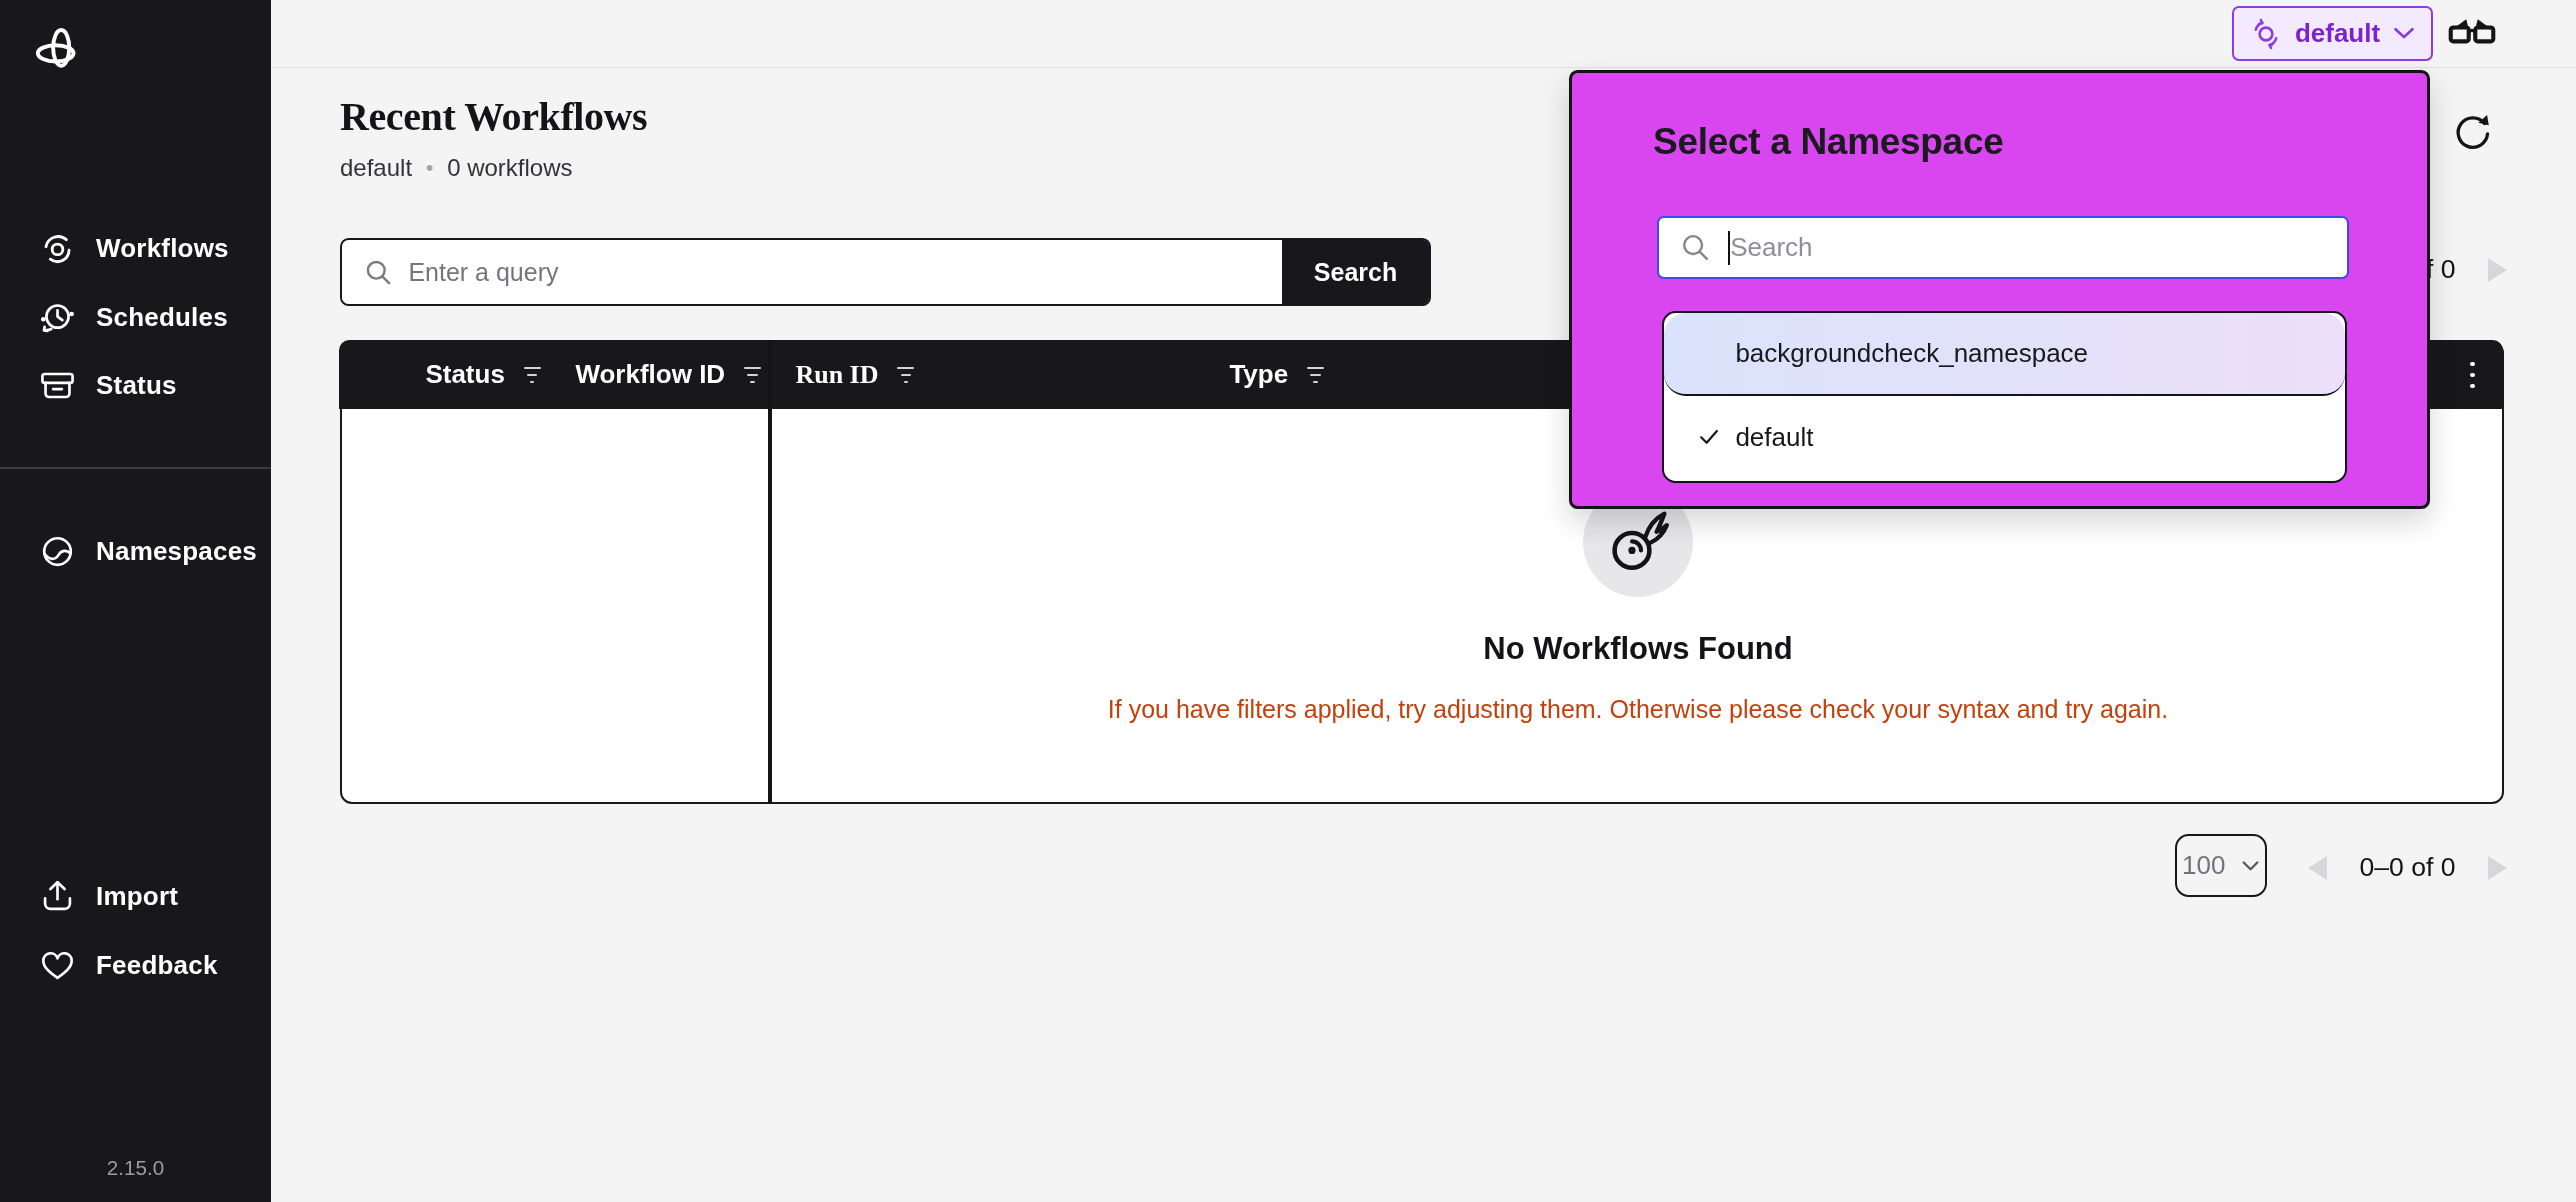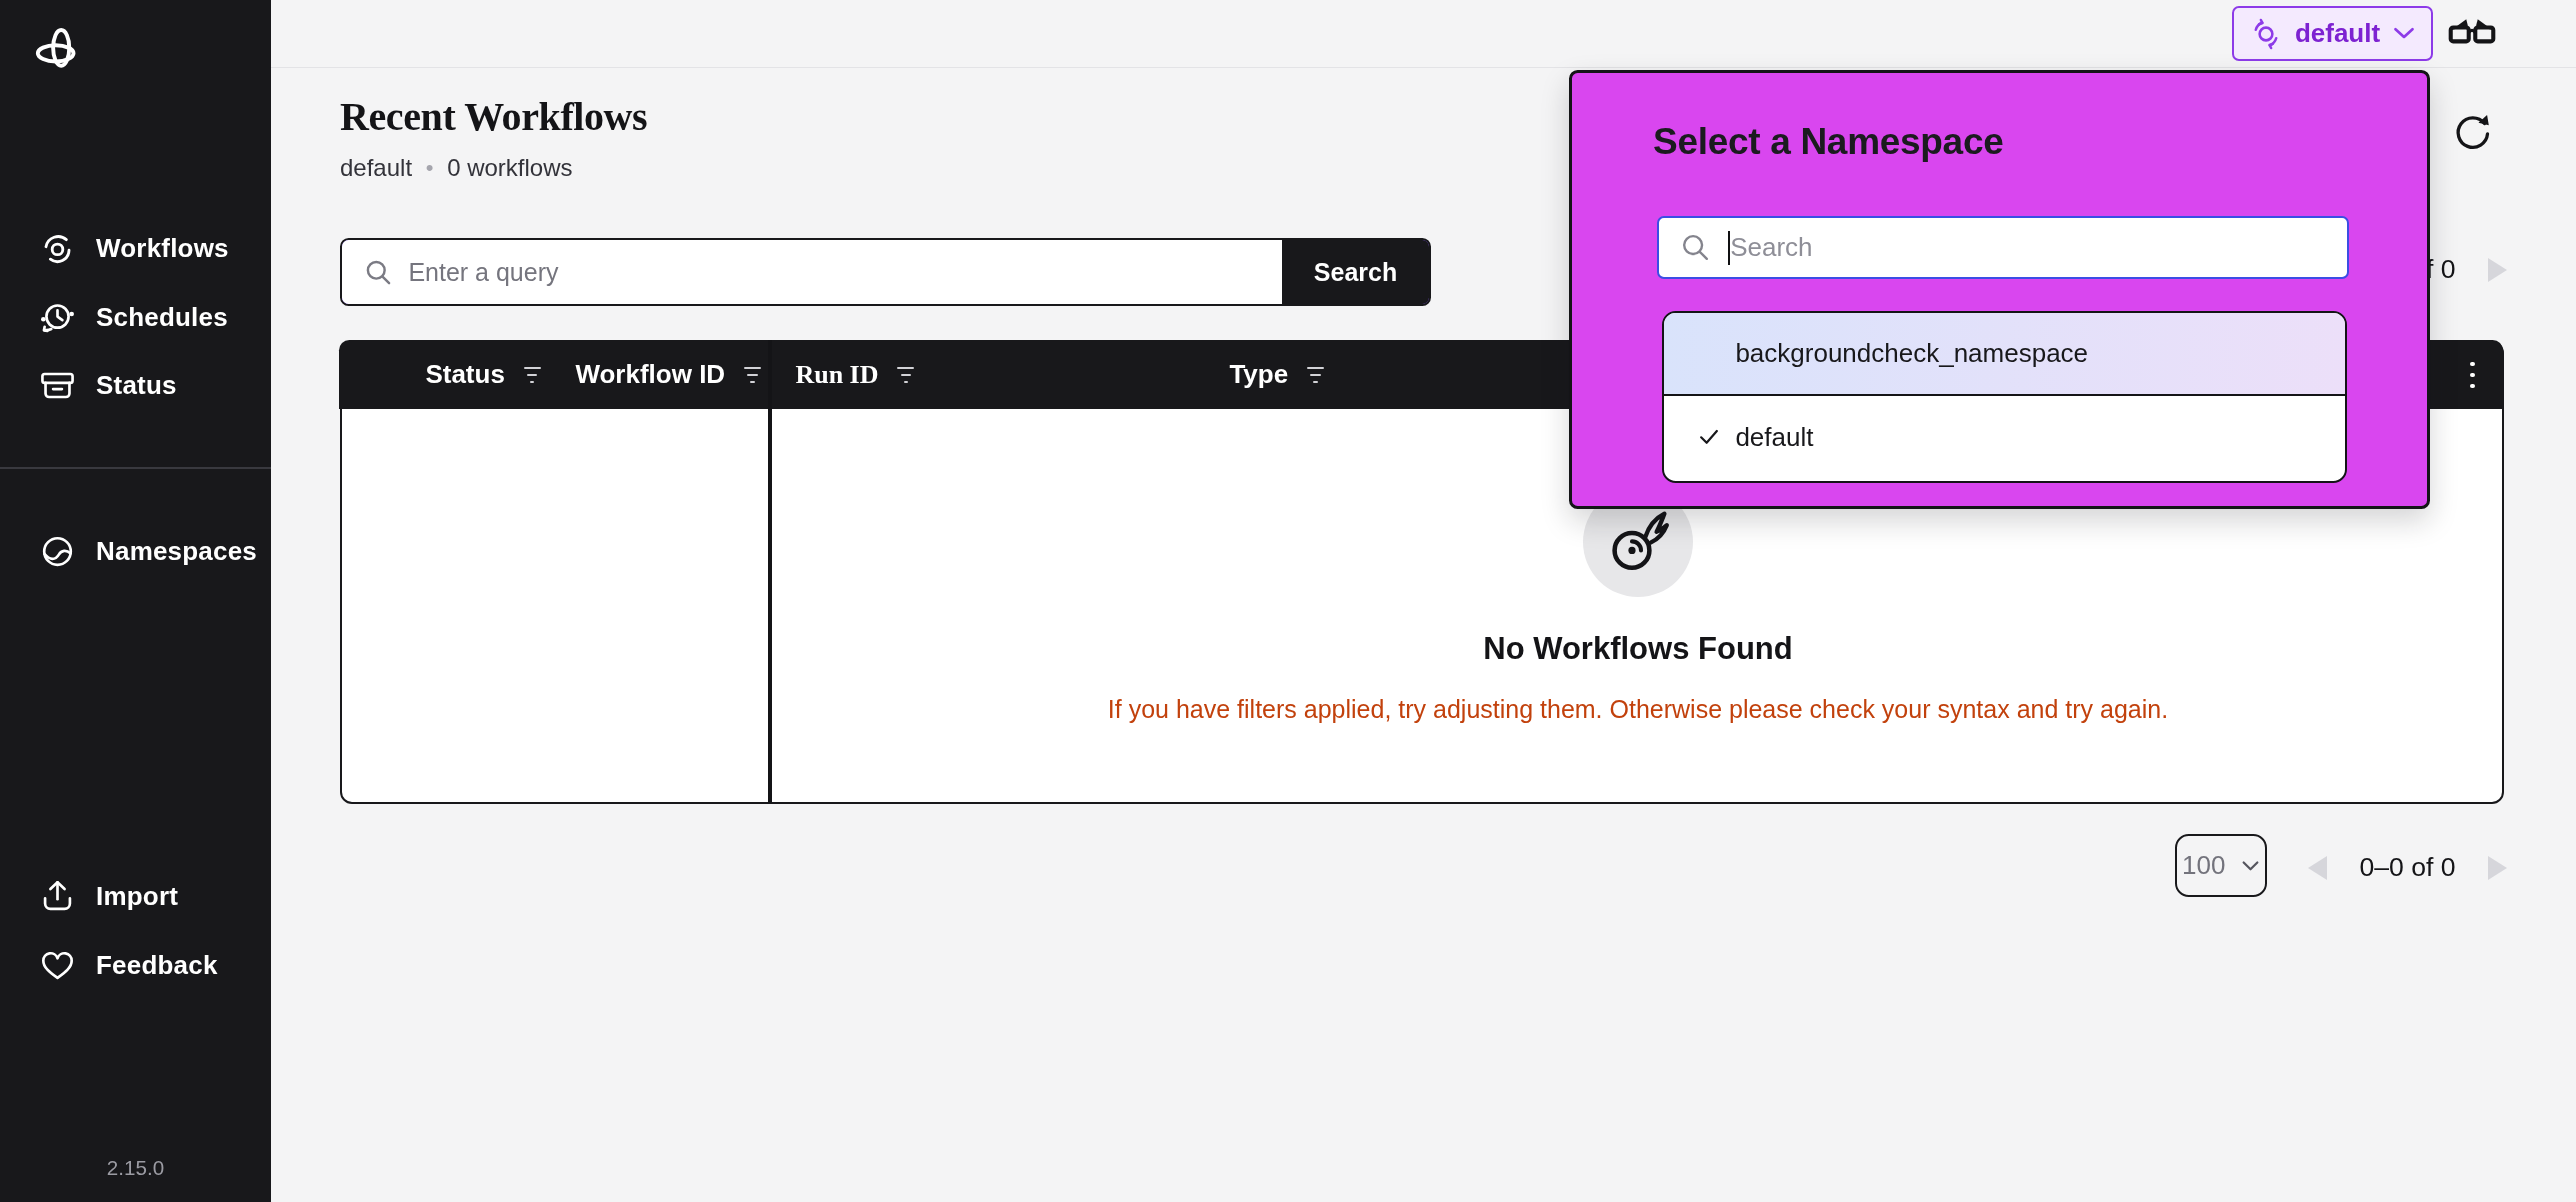--- a/index.html
+++ b/index.html
@@ -117,21 +117,21 @@
     display:flex; align-items:center; gap:0; padding-left:20.6px;
   }
   #ns-search .caret { width:2.6px; height:34px; background:#101012; margin-left:17px; }
   #ns-search input { flex:1; border:none; outline:none; font-size:26px; font-family:inherit; color:#18181b; background:transparent; }
   #ns-search input::placeholder { color:#8e8e97; }
   #ns-list {
     position:absolute; left:90px; top:238px; width:685px; height:172px;
     background:#fff; border:2.6px solid #141417; border-radius:13.7px; overflow:hidden;
   }
   .ns-item { height:83px; display:flex; align-items:center; padding-left:34px; gap:15.4px; font-size:26px; color:#18181b; cursor:pointer; }
-  .ns-item.highlight { background:linear-gradient(90deg,#d9e3fb 0%,#ecdff9 100%); border-bottom:2.6px solid #141417; }
+  .ns-item.highlight { background:linear-gradient(90deg,#d9e3fb 0%,#ecdff9 100%); border-bottom:2.6px solid #141417;border-radius:22px; }
   .ns-item .check-slot { width:22px; display:flex; align-items:center; }
 
   svg { display:block; }
 </style>
 </head>
 <body>
 
 <div id="app">
 
   <aside id="sidebar">

